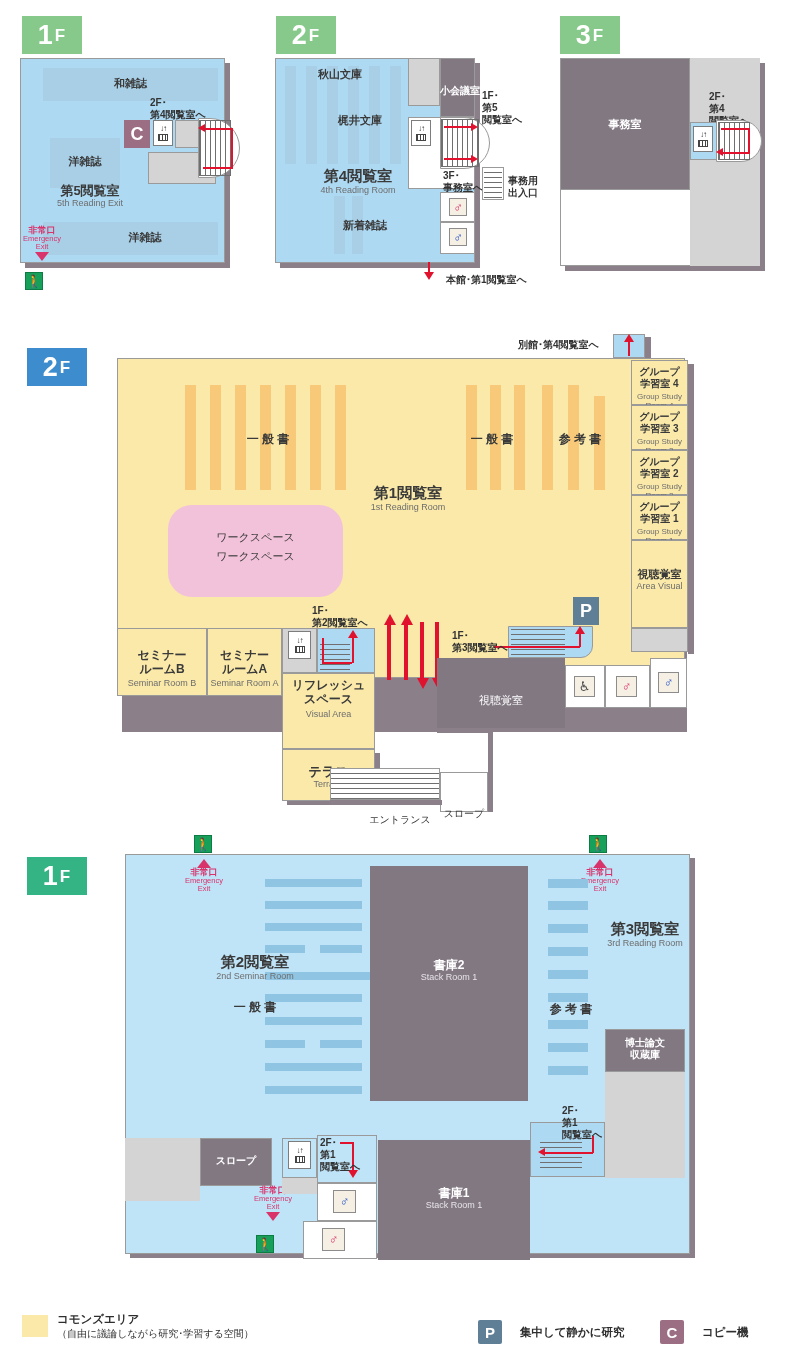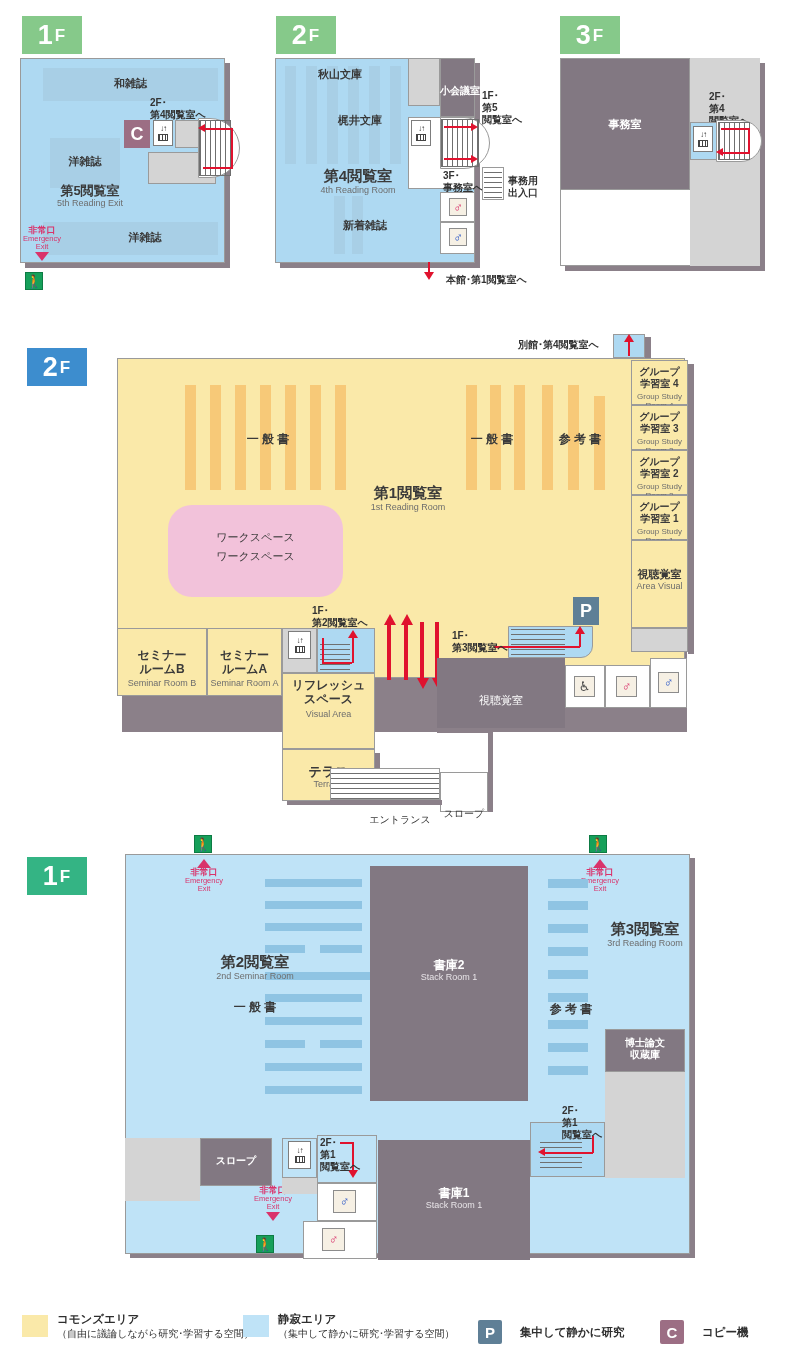--- a/index.html
+++ b/index.html
@@ -620,27 +620,20 @@
 
   <div id="legend">
     <div class="lg-item" style="left:22px; top:12px;">
       <span class="lg-sw" style="background:#fae9a9;"></span>
       <span class="lg-txt">
         <span class="t1">コモンズエリア</span>
         <span class="t2">（自由に議論しながら研究･学習する空間）</span>
       </span>
     </div>
 
-    <div class="lg-item" style="left:243px; top:12px;">
-      <span class="lg-sw" style="background:#bfe3f7;"></span>
-      <span class="lg-txt">
-        <span class="t1">静寂エリア</span>
-        <span class="t2">（集中して静かに研究･学習する空間）</span>
-      </span>
-    </div>
 
     <div class="lg-item" style="left:478px; top:20px;">
       <span class="lg-sw sq" style="background:#5f7f96;">
         <span>P</span>
       </span>
       <span class="lg-one" style="margin-left:9px;">集中して静かに研究</span>
     </div>
 
     <div class="lg-item" style="left:660px; top:20px;">
       <span class="lg-sw sq" style="background:#9c6e84;">

